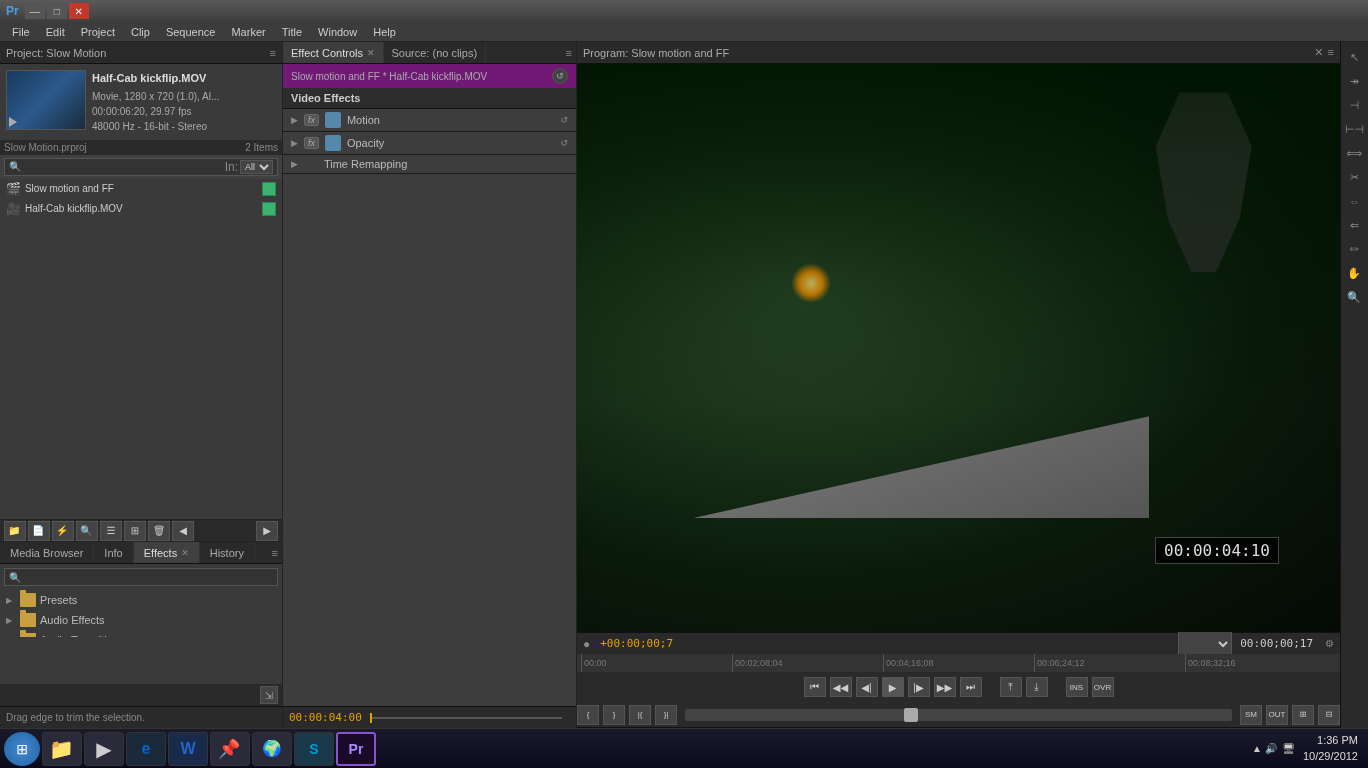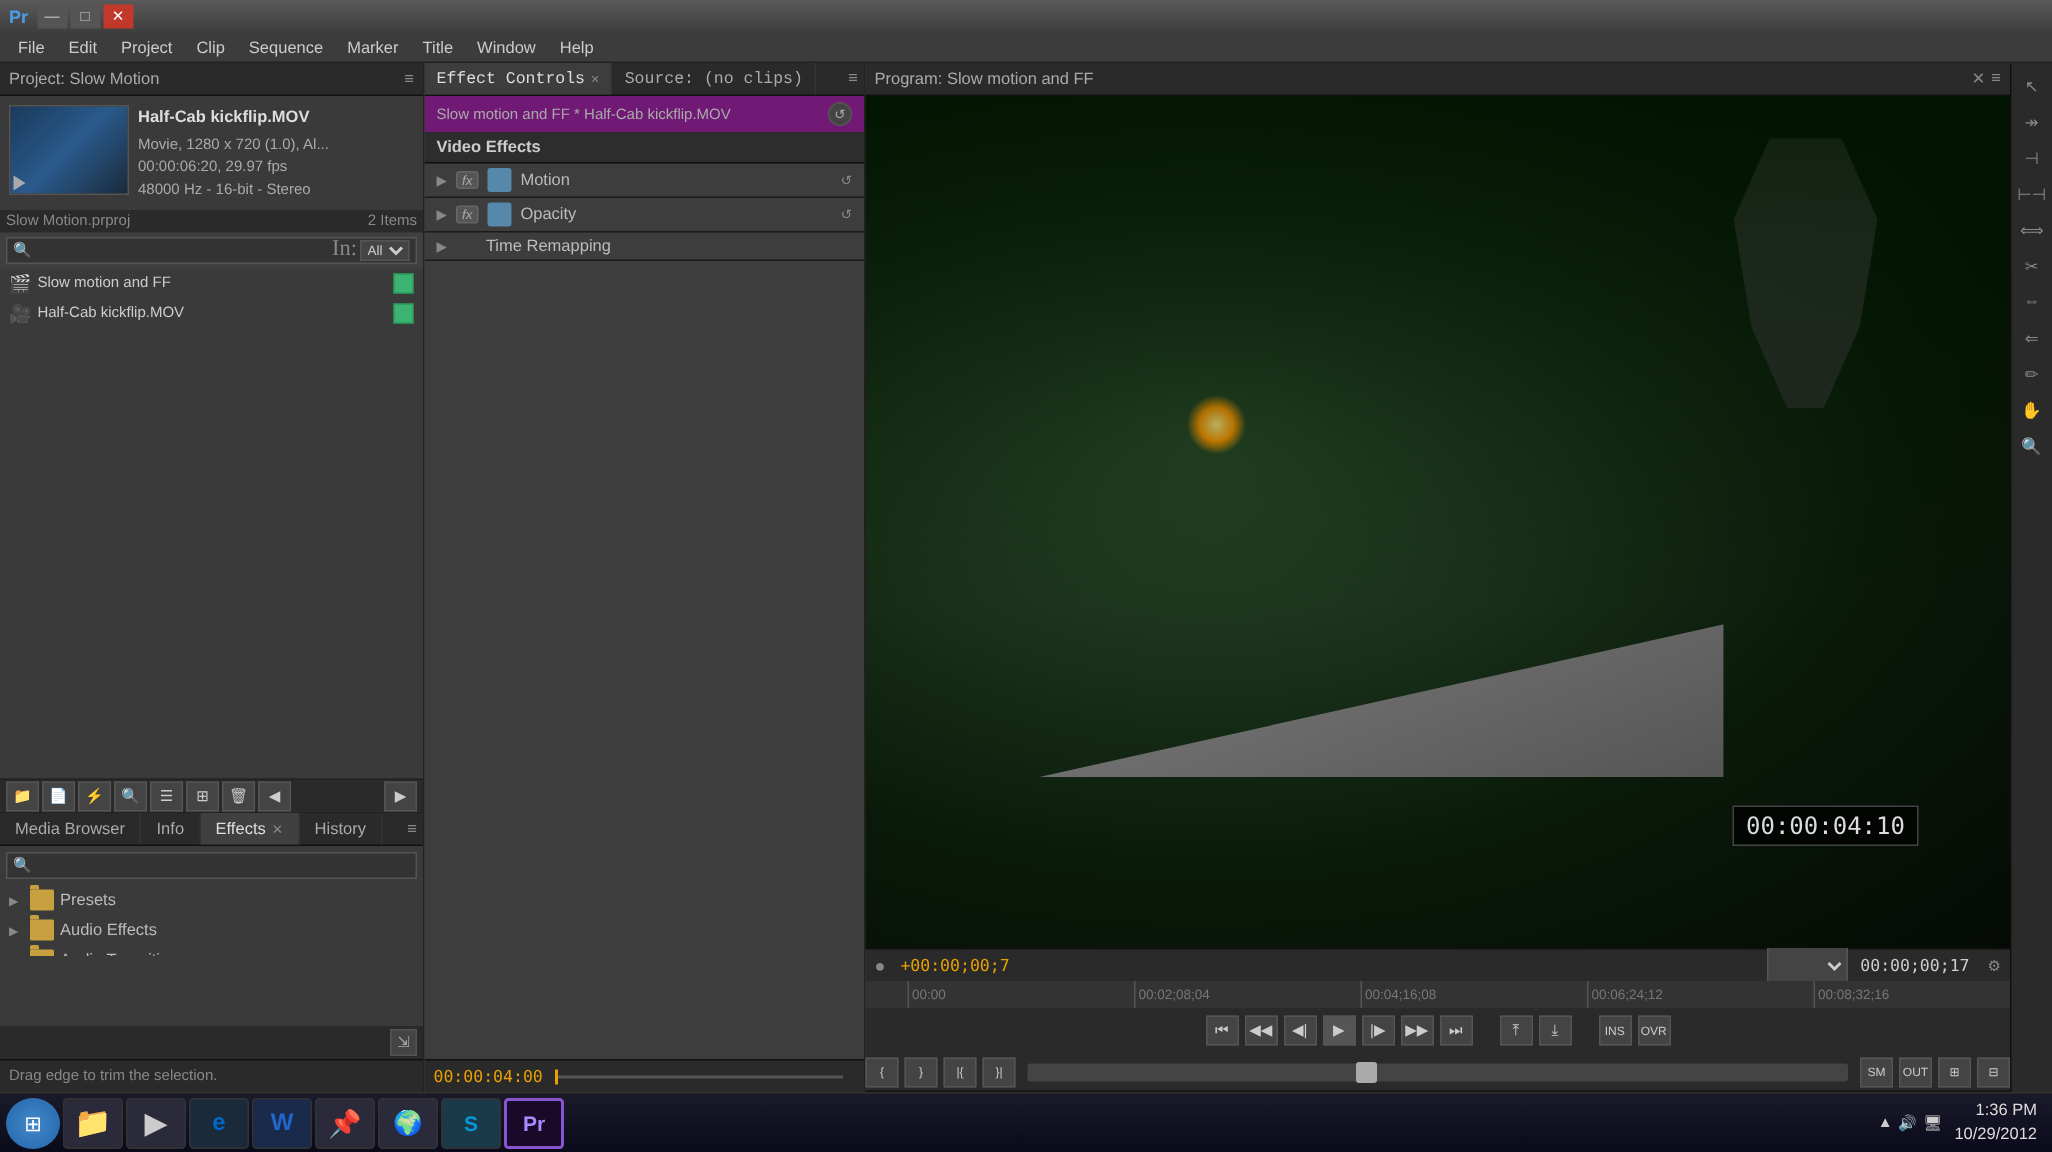--- a/index.html
+++ b/index.html
@@ -470,21 +470,20 @@
       position: relative;
     }
     .ruler-mark {
       flex: 1;
       font-size: 9px;
       color: #777;
       border-left: 1px solid #555;
       padding-left: 2px;
       display: flex;
       align-items: center;
-      margin-left: 24px;
     }
 
     .transport-controls {
       display: flex;
       align-items: center;
       justify-content: center;
       background: #2a2a2a;
       height: 30px;
       gap: 4px;
       flex-shrink: 0;
@@ -726,21 +725,21 @@
       </div>
 
       <div style="display:flex; align-items:center; padding:2px 4px; background:#2a2a2a; font-size:10px; color:#888;">
         <span>Slow Motion.prproj</span>
         <span style="margin-left:auto;">2 Items</span>
       </div>
 
       <div style="display:flex; align-items:center; background:#333; border:1px solid #555; margin:3px 4px; height:18px; padding:0 4px;">
         <span style="color:#888; font-size:10px; margin-right:3px;">🔍</span>
         <input type="text" style="background: none; border: none; outline: none; color: rgb(204, 204, 204); font-size: 10px; flex: 1 1 0%;">
-        <span style="font-size:15px;color:#888;margin-right:2px;font-family:Liberation Serif, serif;">In:</span>
+        <span style="font-size:12px;color:#888;margin-right:2px;">In:</span>
         <select style="background:#444;border:1px solid #555;color:#ccc;font-size:9px;height:14px;">
           <option>All</option>
         </select>
       </div>
 
 
       <div class="project-items">
         <div class="project-item">
           <span style="font-size:12px;">🎬</span>
           <span class="item-name">Slow motion and FF</span>
@@ -812,21 +811,21 @@
         <div style="width:18px;height:18px;background:#444;border:1px solid #555;display:flex;align-items:center;justify-content:center;cursor:pointer;font-size:10px;color:#aaa;">⇲</div>
       </div>
       <div class="status-bar-left">
         <span>Drag edge to trim the selection.</span>
       </div>
     </div>
   </div>
 
   <div id="center-panel">
     <div id="effect-controls">
-      <div style="display:flex; background:#2a2a2a; height:22px; align-items:center; border-bottom:1px solid #111; flex-shrink:0;font-family:Liberation Mono, monospace;">
+      <div style="display:flex; background:#2a2a2a; height:22px; align-items:center; border-bottom:1px solid #111; flex-shrink:0;">
         <div style="padding:2px 8px;background:#3d3d3d;color:#ddd;font-size:11px;height:100%;display:flex;align-items:center;border-right:1px solid #333;">
           <span>Effect Controls</span>
           <span style="margin-left:4px;font-size:9px;color:#888;cursor:pointer;">✕</span>
         </div>
         <div style="padding:2px 8px;color:#aaa;font-size:11px;height:100%;display:flex;align-items:center;border-right:1px solid #333;">
           <span>Source: (no clips)</span>
         </div>
         <div style="margin-left:auto;padding:0 4px;cursor:pointer;color:#888;">≡</div>
       </div>
 

